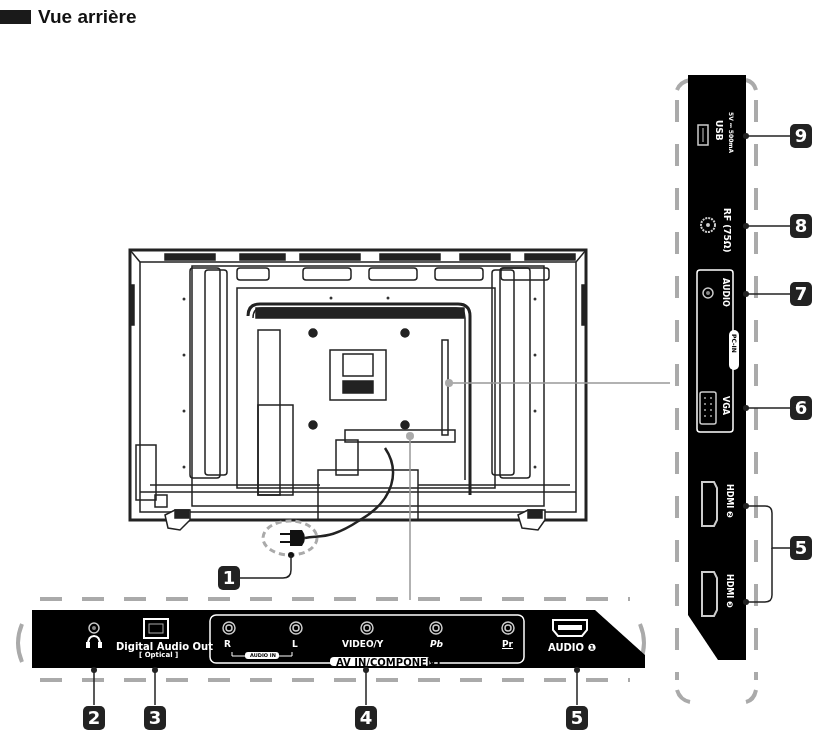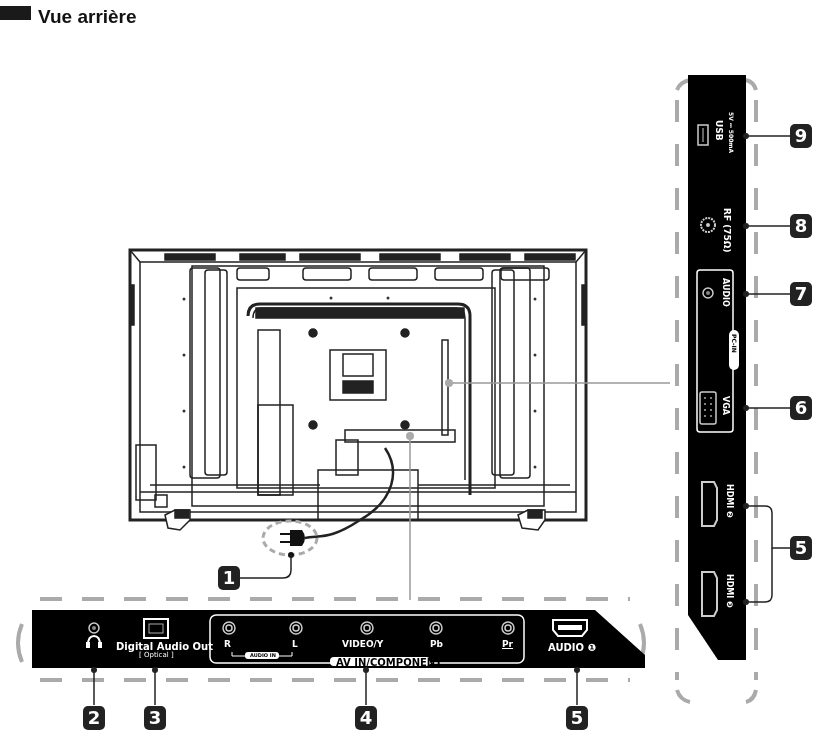--- a/index.html
+++ b/index.html
@@ -1,17 +1,17 @@
 <!DOCTYPE html>
 <html><head>
 <meta charset="utf-8">
 <style>
   html, body { margin:0; padding:0; background:#fff; }
   body { width:826px; height:735px; position:relative; overflow:hidden; font-family:"Liberation Sans", sans-serif; }
-  .title { position:absolute; left:0; top:6px; display:flex; align-items:flex-start; }
+  .title { position:absolute; left:0; top:6px; display:flex; align-items:center; }
   .title .bar { width:31px; height:14px; background:#1a1a1a; margin-right:7px; }
   .title span { font-weight:bold; font-size:19px; color:#111; }
   svg { position:absolute; left:0; top:0; }
   .badge { position:absolute; width:22px; height:24px; background:#222; color:#fff; border-radius:5px;
            font-weight:bold; font-size:18px; text-align:center; line-height:24px; font-family:"DejaVu Sans", sans-serif; }
   .lbl { position:absolute; color:#fff; font-weight:bold; font-family:"DejaVu Sans", sans-serif; white-space:nowrap; }
   .vert { transform:rotate(90deg); transform-origin:left top; }
 </style>
 </head>
 <body>
@@ -218,26 +218,26 @@
       <circle cx="746" cy="226" r="3"></circle>
       <circle cx="746" cy="294" r="3"></circle>
     <circle cx="746" cy="408" r="3"></circle>
       <circle cx="746" cy="506" r="3"></circle>
       <circle cx="746" cy="602" r="3"></circle>
   </g>
 </svg>
 
 <div class="lbl" style="left:88px;top:634px;font-size:0;"></div>
 <div class="lbl" style="left:116px;top:641px;font-size:10px;">Digital Audio Out</div>
-<div class="lbl" style="left:139px;top:651px;font-size:7px;font-weight:normal;">[ Optical ]</div>
+<div class="lbl" style="left:139px;top:651px;font-size:7px;font-weight:bold;">[ Optical ]</div>
 <div class="lbl" style="left:224px;top:639px;font-size:9px;">R</div>
 <div class="lbl" style="left:292px;top:639px;font-size:9px;">L</div>
 <div class="lbl" style="left:250px;top:652px;font-size:5px;color:#000;">AUDIO IN</div>
 <div class="lbl" style="left:342px;top:639px;font-size:9px;">VIDEO/Y</div>
-<div class="lbl" style="left:430px;top:639px;font-size:9px;">Pb</div>
+<div class="lbl" style="left:430px;top:639px;font-size:9px;font-style:italic;">Pb</div>
 <div class="lbl" style="left:502px;top:639px;font-size:9px;text-decoration:underline;">Pr</div>
 <div class="lbl" style="left:336px;top:657px;font-size:10px;color:#000;">AV IN/COMPONENT</div>
 <div class="lbl" style="left:548px;top:642px;font-size:10px;">AUDIO ❶</div>
 
 <div class="lbl vert" style="left:724px;top:120px;font-size:9px;">USB</div>
 <div class="lbl vert" style="left:735px;top:112px;font-size:6px;">5V ⎓ 500mA</div>
 <div class="lbl vert" style="left:732px;top:208px;font-size:9px;">RF (75Ω)</div>
 <div class="lbl vert" style="left:730px;top:278px;font-size:8px;">AUDIO</div>
 <div class="lbl vert" style="left:738px;top:334px;font-size:6px;color:#000;">PC-IN</div>
 <div class="lbl vert" style="left:730px;top:396px;font-size:8px;">VGA</div>

